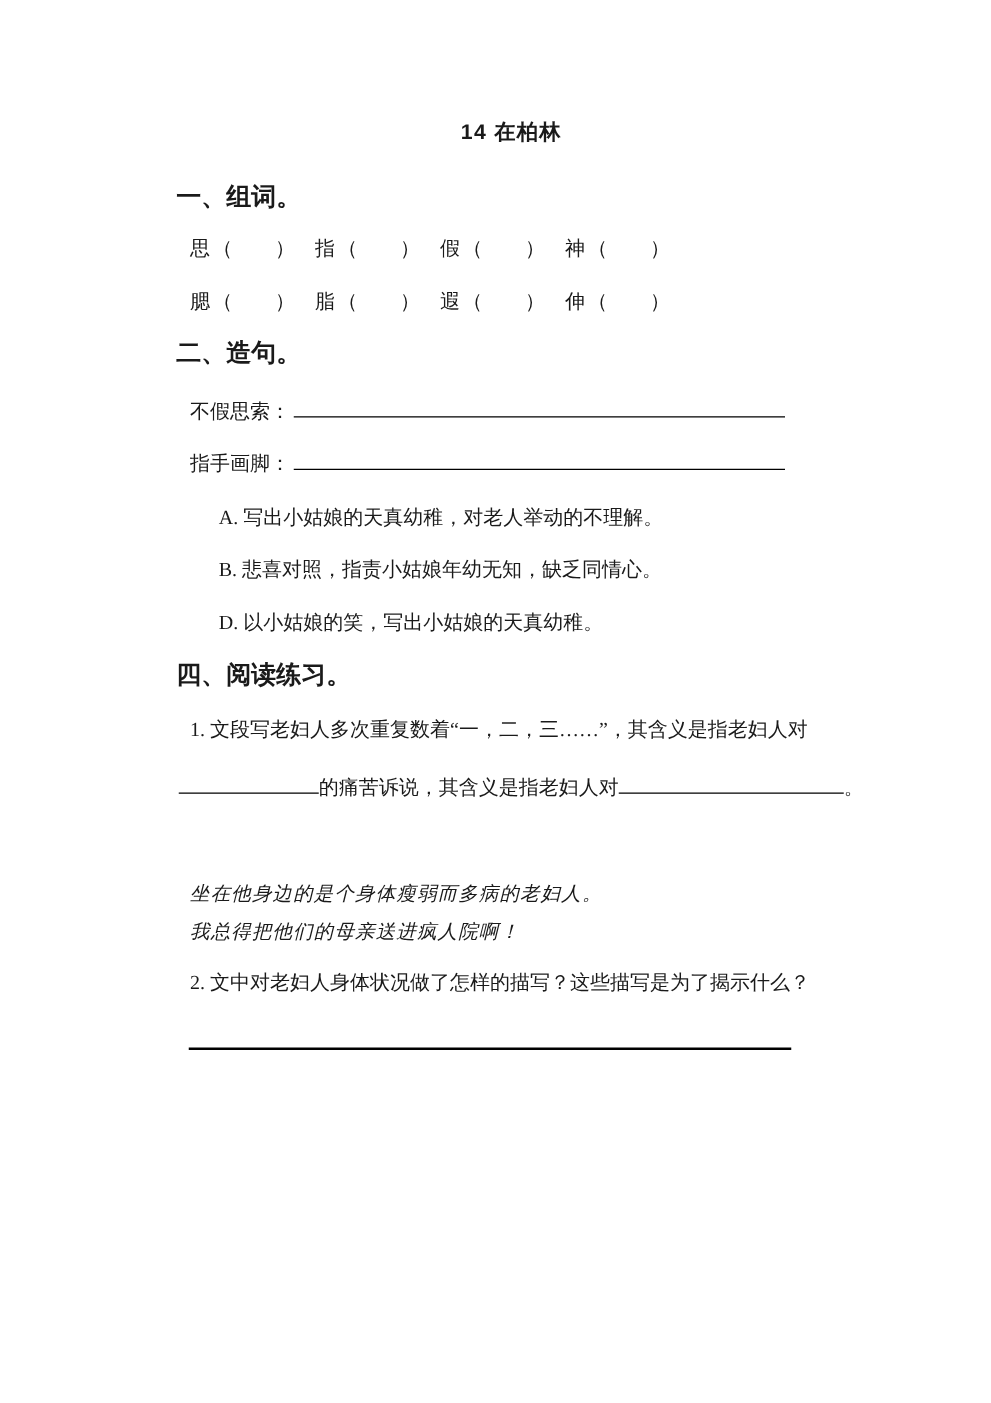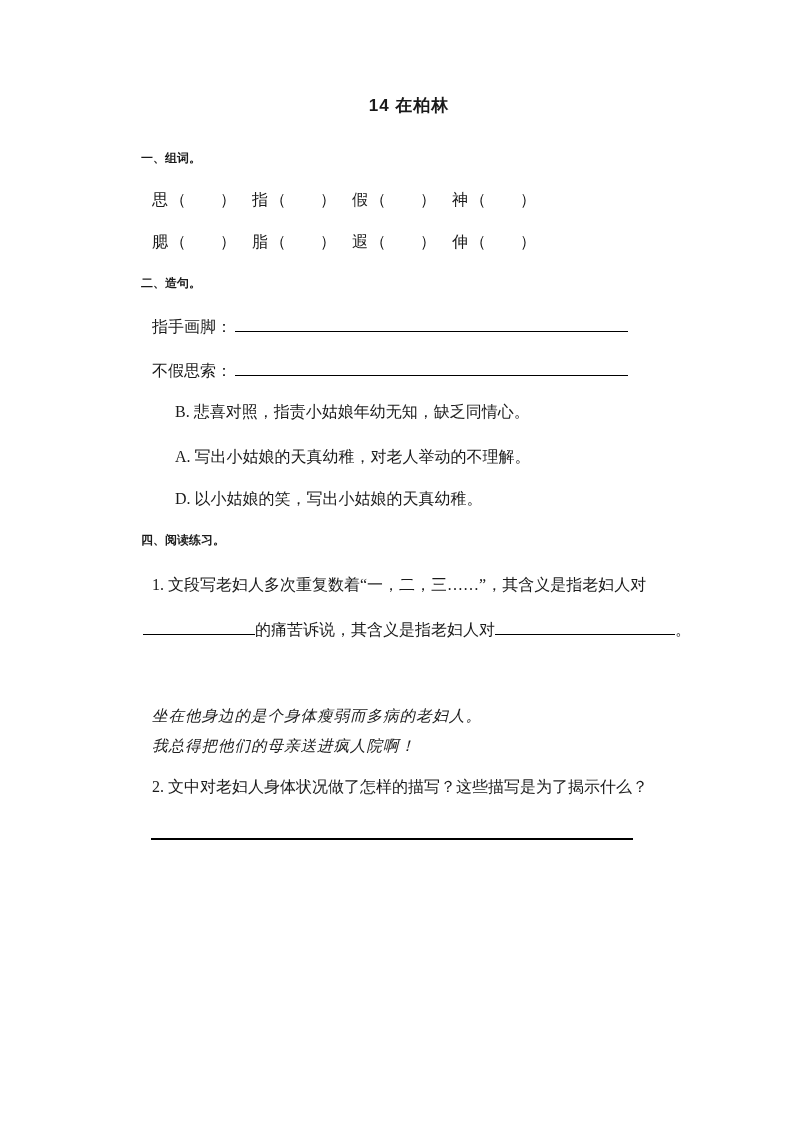--- a/index.html
+++ b/index.html
@@ -27,21 +27,21 @@
   .title {
     text-align: center;
     font-family: "Liberation Sans", sans-serif;
     font-weight: bold;
     font-size: 17px;
     letter-spacing: 1px;
   }
   .hd {
     font-family: "Liberation Sans", sans-serif;
     font-weight: bold;
-    font-size: 12px;
+    font-size: 20px;
   }
   .ind { margin-left: 11px; }
   .opt { margin-left: 34px; }
 
   .mt-h1   { margin-top: 32px; }
   .mt-row1 { margin-top: 20px; }
   .mt-row2 { margin-top: 21px; }
   .mt-h2   { margin-top: 21px; }
   .mt-s2a  { margin-top: 23px; }
   .mt-s2b  { margin-top: 21px; }
@@ -108,31 +108,31 @@
   <div class="ln ind mt-row1">
     <span class="wgroup"><span>思</span><span class="po">（</span><span class="pgap"></span><span>）</span></span><span class="wgroup"><span>指</span><span class="po">（</span><span class="pgap"></span><span>）</span></span><span class="wgroup"><span>假</span><span class="po">（</span><span class="pgap"></span><span>）</span></span><span class="wgroup last"><span>神</span><span class="po">（</span><span class="pgap"></span><span>）</span></span>
   </div>
 
   <div class="ln ind mt-row2">
     <span class="wgroup"><span>腮</span><span class="po">（</span><span class="pgap"></span><span>）</span></span><span class="wgroup"><span>脂</span><span class="po">（</span><span class="pgap"></span><span>）</span></span><span class="wgroup"><span>遐</span><span class="po">（</span><span class="pgap"></span><span>）</span></span><span class="wgroup last"><span>伸</span><span class="po">（</span><span class="pgap"></span><span>）</span></span>
   </div>
 
   <div class="ln hd mt-h2">二、造句。</div>
 
+  <div class="ln ind mt-s2a">
+    <span>不假思索：</span><span class="blank blank-s2"></span>
+  </div>
+
   <div class="ln ind mt-s2b">
     <span>指手画脚：</span><span class="blank blank-s2"></span>
   </div>
 
-  <div class="ln ind mt-s2a">
-    <span>不假思索：</span><span class="blank blank-s2"></span>
-  </div>
 
-
+  <div class="ln opt mt-optA">A. 写出小姑娘的天真幼稚，对老人举动的不理解。</div>
   <div class="ln opt mt-opt">B. 悲喜对照，指责小姑娘年幼无知，缺乏同情心。</div>
-  <div class="ln opt mt-optA">A. 写出小姑娘的天真幼稚，对老人举动的不理解。</div>
   <div class="ln opt mt-opt">D. 以小姑娘的笑，写出小姑娘的天真幼稚。</div>
 
   <div class="ln hd mt-h4">四、阅读练习。</div>
 
 
   <div class="ln ind mt-q1t">1. 文段写老妇人多次重复数着“一，二，三……”，其含义是指老妇人对</div>
 
   <div class="ln q1-fill-line mt-q1b">
     <span class="blank blank-q1a"></span><span>的痛苦诉说，其含义是指老妇人对</span><span class="blank blank-q1b"></span><span>。</span>
   </div>

